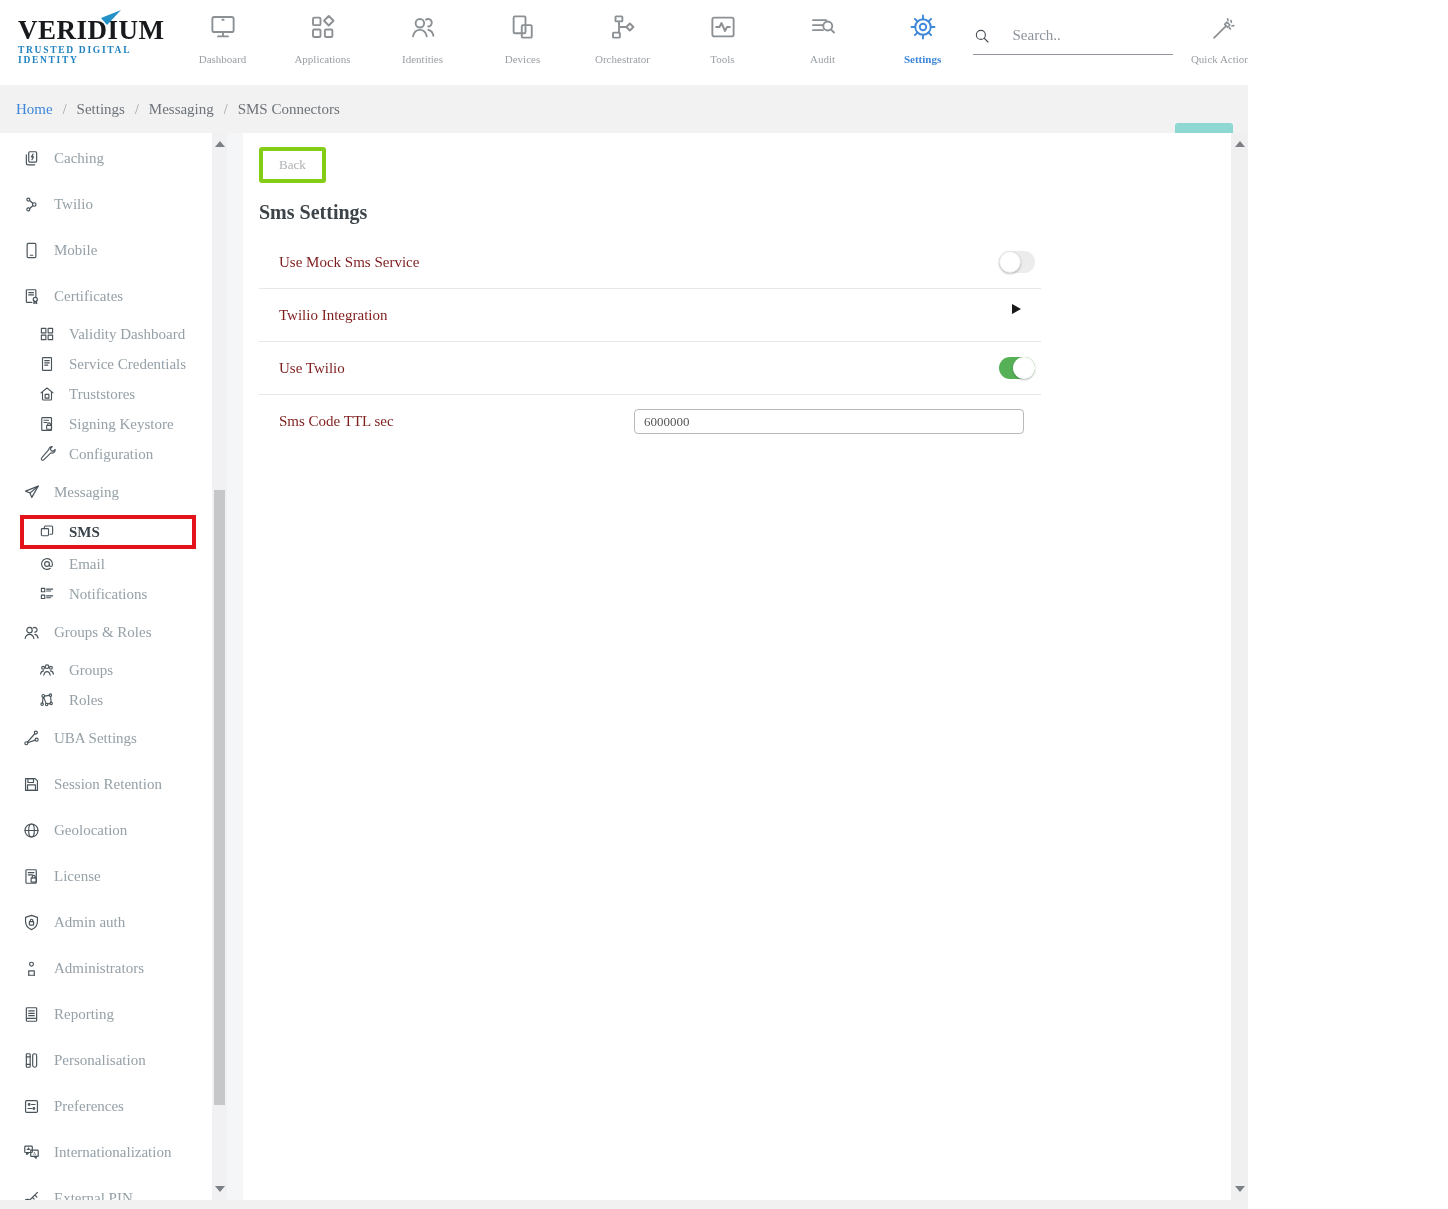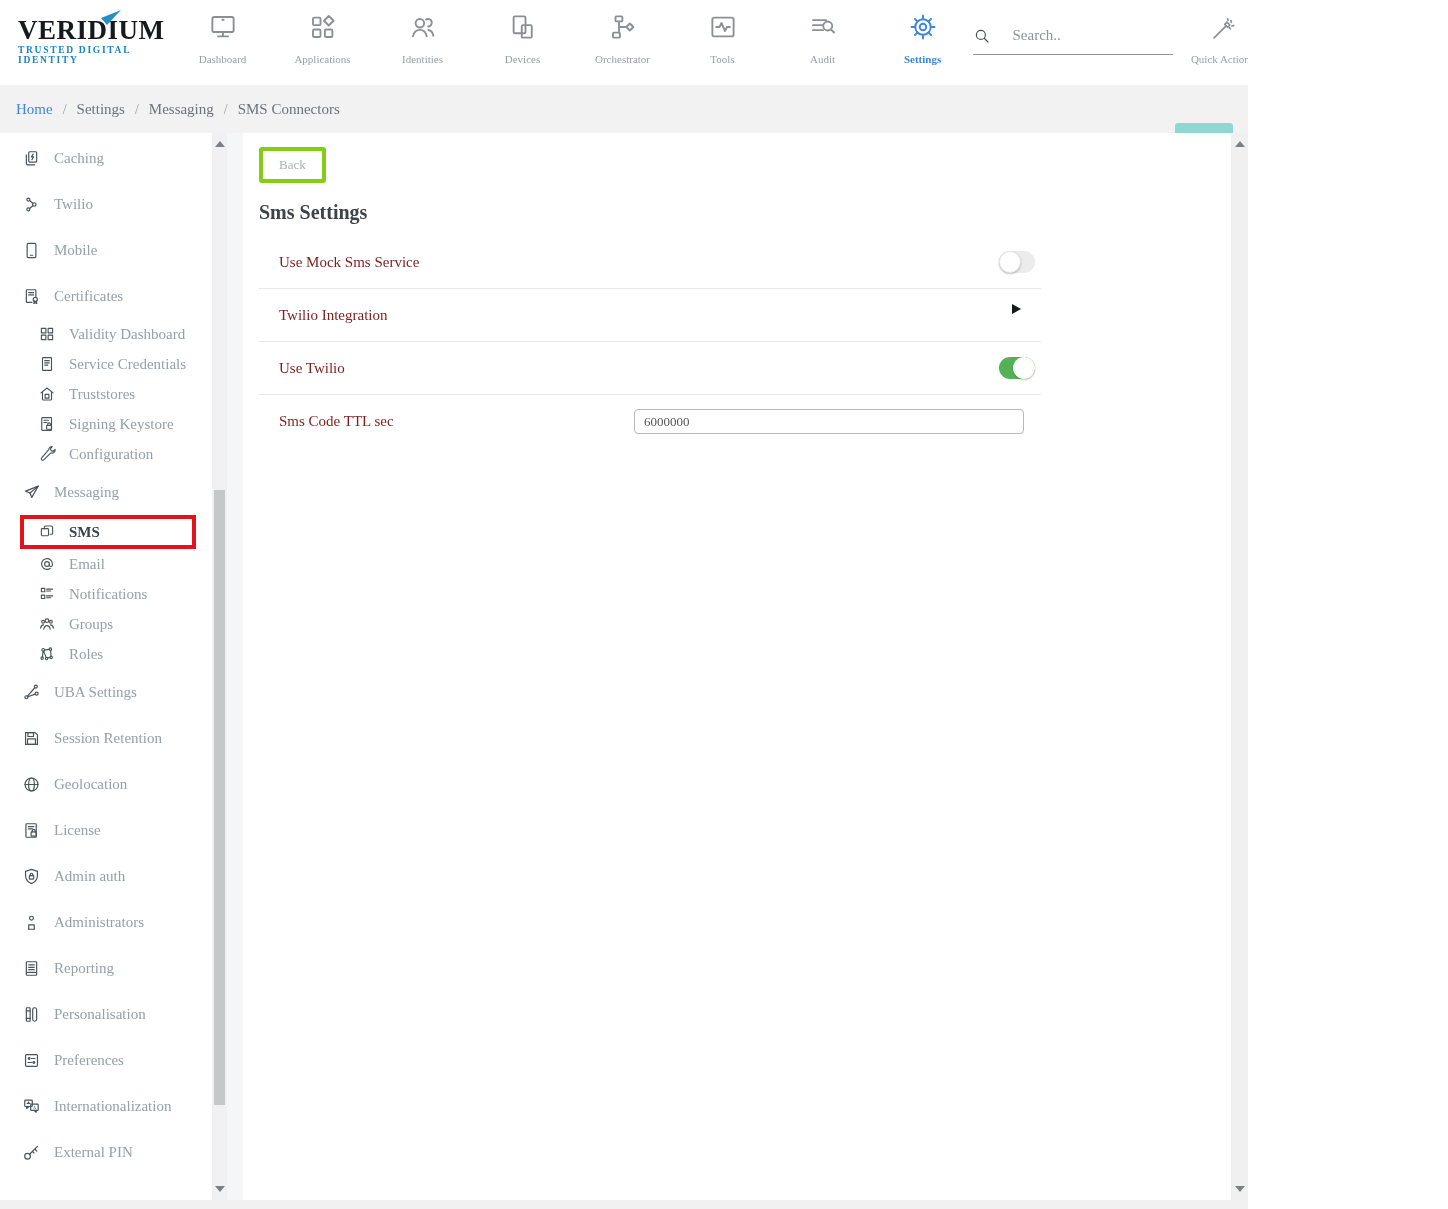--- a/index.html
+++ b/index.html
@@ -302,20 +302,31 @@
               <rect x="4.5" y="4.5" width="4.5" height="4.5"></rect>
               <line x1="11.5" y1="5.5" x2="19.5" y2="5.5"></line>
               <line x1="11.5" y1="8" x2="17" y2="8"></line>
               <rect x="4.5" y="13.5" width="4.5" height="4.5"></rect>
               <line x1="11.5" y1="14.5" x2="19.5" y2="14.5"></line>
               <line x1="11.5" y1="17" x2="17" y2="17"></line>
             </svg>
           </span>
           <span class="side-label">Notifications</span>
         </div>
+        <div class="side-item top">
+          <span class="icn side-ico">
+            <svg viewBox="0 0 24 24">
+              <circle cx="9.5" cy="9" r="3.4"></circle>
+              <path d="M4 19.5c.7-3.4 2.9-5.2 5.5-5.2s4.8 1.8 5.5 5.2"></path>
+              <path d="M14.4 6.1a3 3 0 1 1 1.8 5.5"></path>
+              <path d="M16.3 14.4c2.3.4 3.5 2 4 4.6"></path>
+            </svg>
+          </span>
+          <span class="side-label">Groups &amp; Roles</span>
+        </div>
         <div class="side-item sub">
           <span class="icn side-ico">
             <svg viewBox="0 0 24 24">
               <circle cx="12" cy="7.5" r="2.4"></circle>
               <circle cx="6.8" cy="9" r="1.9"></circle>
               <circle cx="17.2" cy="9" r="1.9"></circle>
               <path d="M3.5 17.5c.4-2.8 1.7-4.3 3.9-4.3M16.6 13.2c2.2 0 3.5 1.5 3.9 4.3M7.8 19c.5-3.2 2-4.8 4.2-4.8s3.7 1.6 4.2 4.8"></path>
             </svg>
           </span>
           <span class="side-label">Groups</span>

